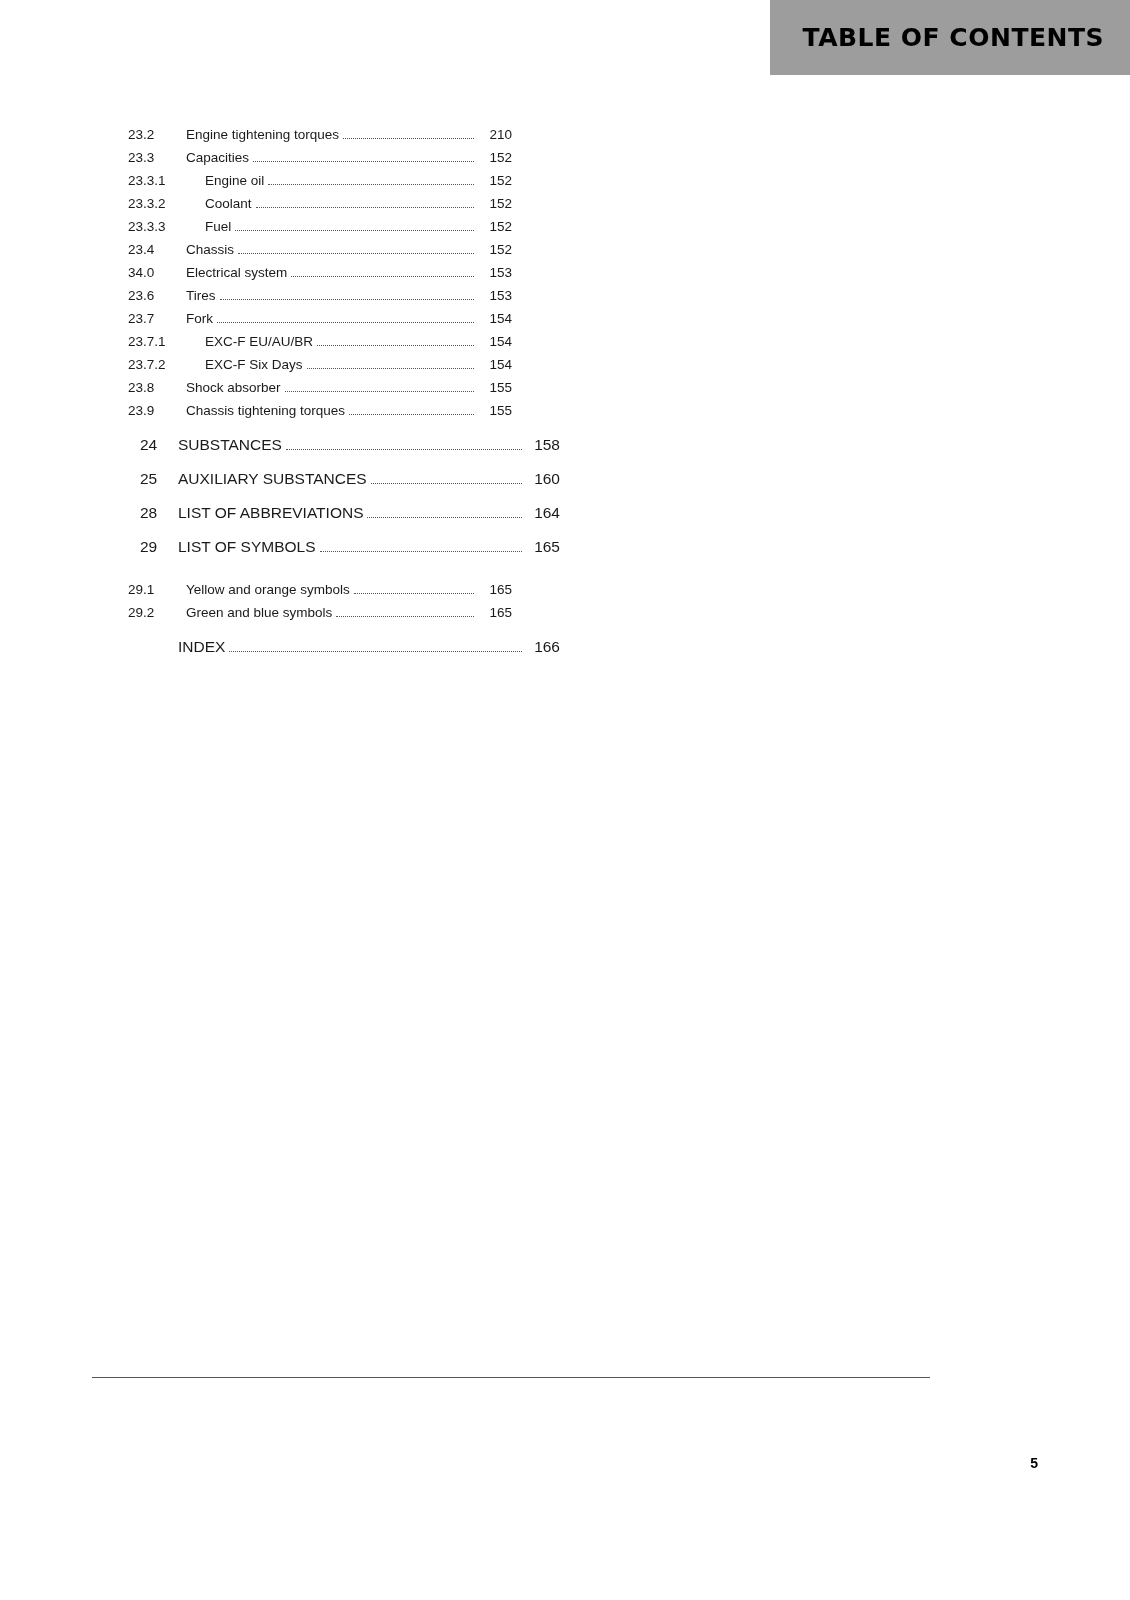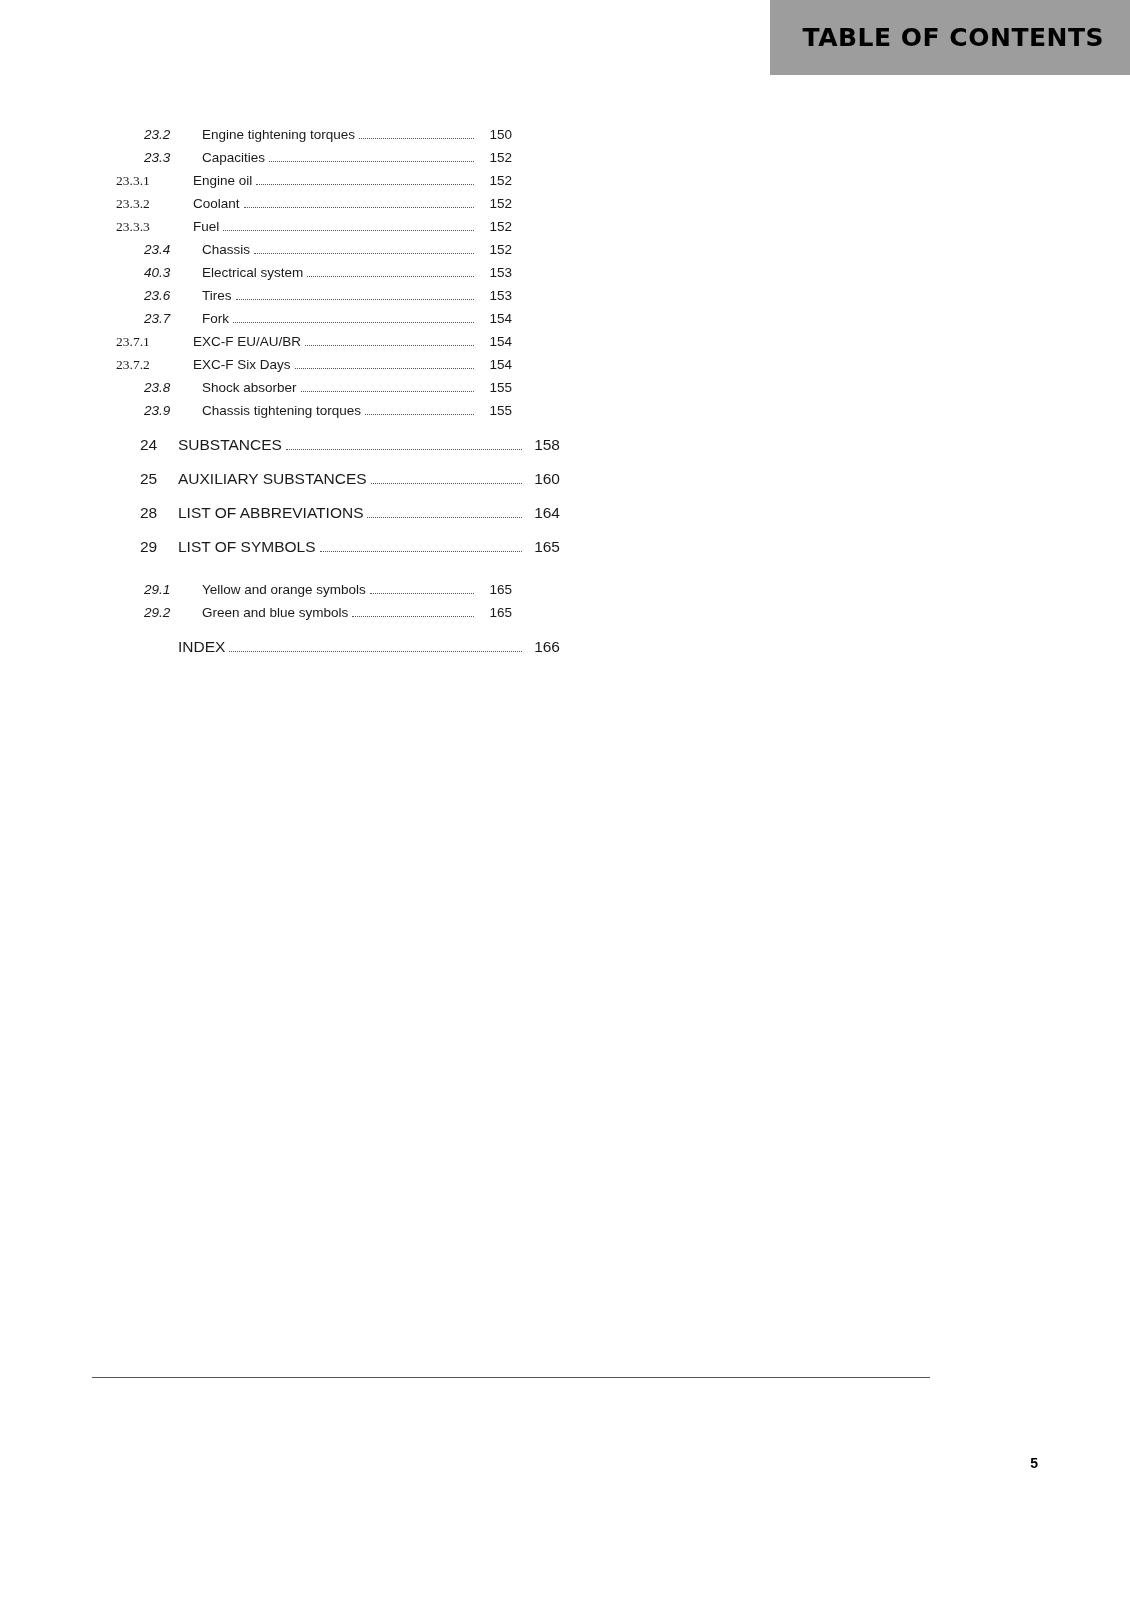--- a/index.html
+++ b/index.html
@@ -70,27 +70,25 @@
   .num {
     flex: 0 0 auto;
     white-space: nowrap;
   }
   .lvl1 > .num {
     width: 38px;
     margin-left: 0px;
   }
   .lvl2 > .num {
     width: 58px;
-    margin-left: 52px;
-    font-style: italic;
+    margin-left: 36px;
   }
   .lvl3 > .num {
     width: 58px;
-    margin-left: 24px;
-    font-family: Liberation Serif, serif;
+    margin-left: 36px;
   }
   .lvl3 > .label {
     padding-left: 19px;
   }
 
   .label {
     flex: 0 0 auto;
     white-space: nowrap;
   }
 
@@ -142,21 +140,21 @@
 
 <div class="header-banner">
   <span class="title">TABLE OF CONTENTS</span>
 </div>
 
 <div class="toc" id="toc-container">
     <div class="toc-row lvl2">
       <span class="num">23.2</span>
       <span class="label">Engine tightening torques</span>
       <span class="leader"></span>
-      <span class="page">150</span>
+      <span class="page">210</span>
     </div>
     <div class="toc-row lvl2">
       <span class="num">23.3</span>
       <span class="label">Capacities</span>
       <span class="leader"></span>
       <span class="page">152</span>
     </div>
     <div class="toc-row lvl3">
       <span class="num">23.3.1</span>
       <span class="label">Engine oil</span>
@@ -175,21 +173,21 @@
       <span class="leader"></span>
       <span class="page">152</span>
     </div>
     <div class="toc-row lvl2">
       <span class="num">23.4</span>
       <span class="label">Chassis</span>
       <span class="leader"></span>
       <span class="page">152</span>
     </div>
     <div class="toc-row lvl2">
-      <span class="num">40.3</span>
+      <span class="num">34.0</span>
       <span class="label">Electrical system</span>
       <span class="leader"></span>
       <span class="page">153</span>
     </div>
     <div class="toc-row lvl2">
       <span class="num">23.6</span>
       <span class="label">Tires</span>
       <span class="leader"></span>
       <span class="page">153</span>
     </div>

